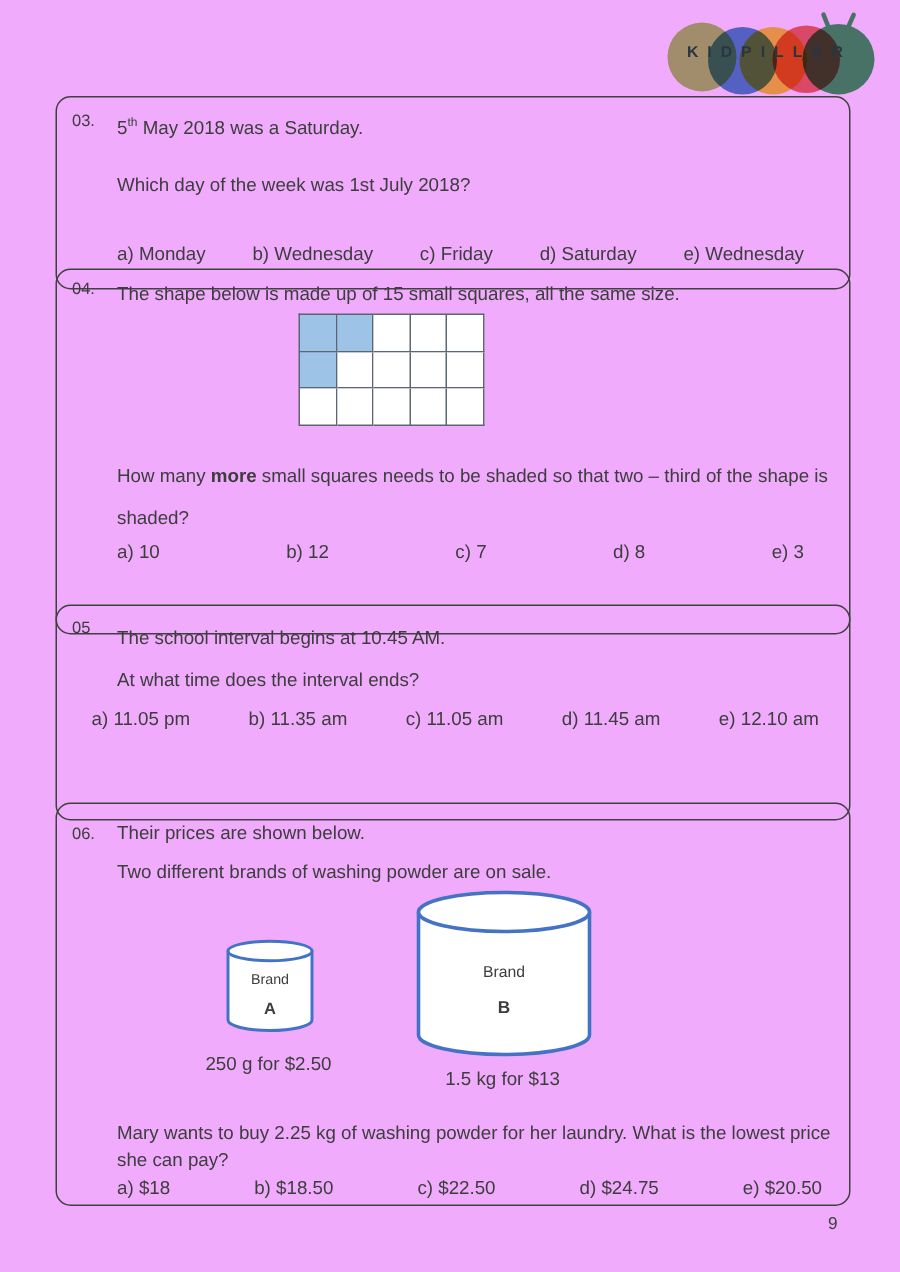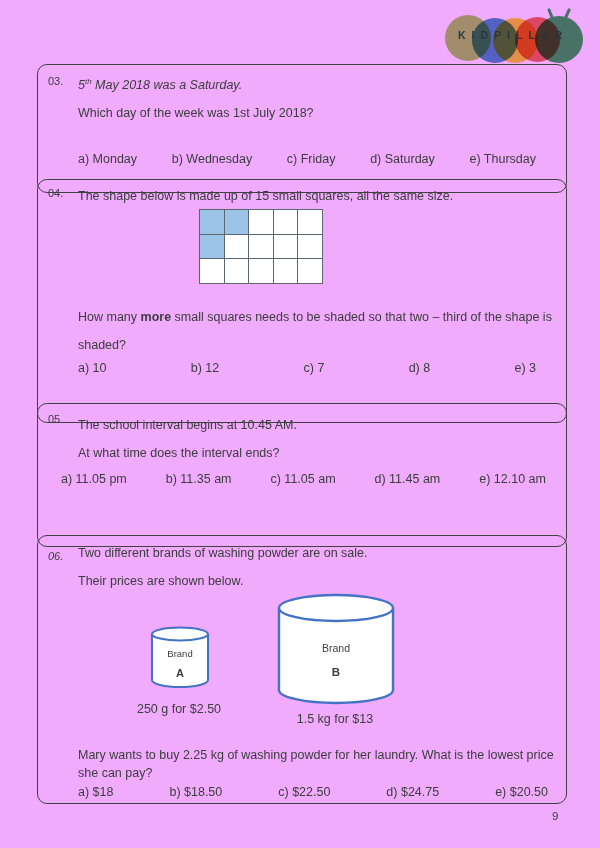--- a/index.html
+++ b/index.html
@@ -33,24 +33,24 @@
   .qbox{
     position:absolute; left:37px; width:530px; box-sizing:border-box;
     border:1.4px solid var(--border); border-radius:10px;
     padding:0 12px 0 14px; font-size:12.5px;
   }
   .box03{top:64px;  height:129px;}
   .box04{top:179px; height:244px;}
   .box05{top:403px; height:144px;}
   .box06{top:535px; height:269px;}
   .qnum{position:absolute; left:10px; font-size:11px;}
-  .box03 .qnum{top:10px;} .box04 .qnum{top:7px;} .box05 .qnum{top:9px;} .box06 .qnum{top:14px;font-style:italic;}
+  .box03 .qnum{top:10px;} .box04 .qnum{top:7px;} .box05 .qnum{top:9px;} .box06 .qnum{top:14px;}
   .qcontent{margin-left:26px;}
   .para{line-height:17px; margin:0;}
-  .box03 .p1{padding-top:12px;font-style:italic;} .box03 .p2{margin-top:11px;}
+  .box03 .p1{padding-top:12px;} .box03 .p2{margin-top:21px;}
   .box04 .p1{padding-top:8px;}
   .box05 .p1{padding-top:13px;} .box05 .p2,.box05 .p3{margin-top:11px;}
   .box06 .p1{padding-top:9px;} .box06 .p2{margin-top:11px;}
   .options{
     display:flex; justify-content:space-between; line-height:17px;
     padding-right:18px; white-space:nowrap;
   }
   .box03 .options{margin-top:29px;}
   .box04 .options{margin-top:1px;}
   .box05 .options{margin-top:9px; margin-left:-17px; padding-right:8px;}
@@ -104,21 +104,21 @@
   <div class="qbox box03">
     <div class="qnum">03.</div>
     <div class="qcontent">
       <p class="para p1"><span>5</span><sup>th</sup><span> May 2018 was a Saturday.</span></p>
       <p class="para p2">Which day of the week was 1st July 2018?</p>
       <div class="options">
         <span>a) Monday</span>
         <span>b) Wednesday</span>
         <span>c) Friday</span>
         <span>d) Saturday</span>
-        <span>e) Thursday</span>
+        <span>e) Wednesday</span>
       </div>
     </div>
   </div>
 
   <div class="qbox box04">
     <div class="qnum">04.</div>
     <div class="qcontent">
       <p class="para p1">The shape below is made up of 15 small squares, all the same size.</p>
       <div class="shape-grid">
           <div class="cell shaded"></div>
@@ -159,22 +159,22 @@
         <span>c) 11.05 am</span>
         <span>d) 11.45 am</span>
         <span>e) 12.10 am</span>
       </div>
     </div>
   </div>
 
   <div class="qbox box06">
     <div class="qnum">06.</div>
     <div class="qcontent">
+      <p class="para p2">Their prices are shown below.</p>
       <p class="para p1">Two different brands of washing powder are on sale.</p>
-      <p class="para p2">Their prices are shown below.</p>
 
       <div class="diagram">
         <div class="cyl cyl-a">
           <svg width="60" height="64" viewBox="0 0 60 64">
             <path d="M2,9 L2,55 A28,7 0 0 0 58,55 L58,9" stroke-width="2" stroke-linejoin="round"></path>
             <ellipse cx="30" cy="9" rx="28" ry="6.5" stroke-width="2"></ellipse>
           </svg>
           <div class="cyl-label brand-word">Brand</div>
           <div class="cyl-label brand-letter">A</div>
         </div>

